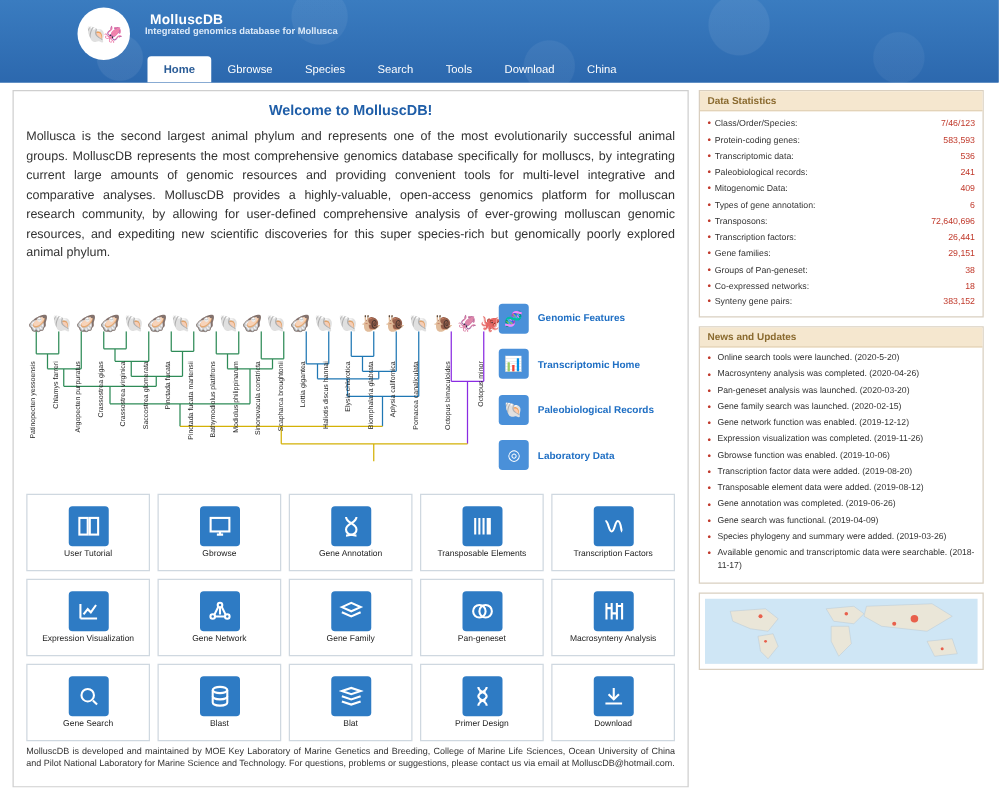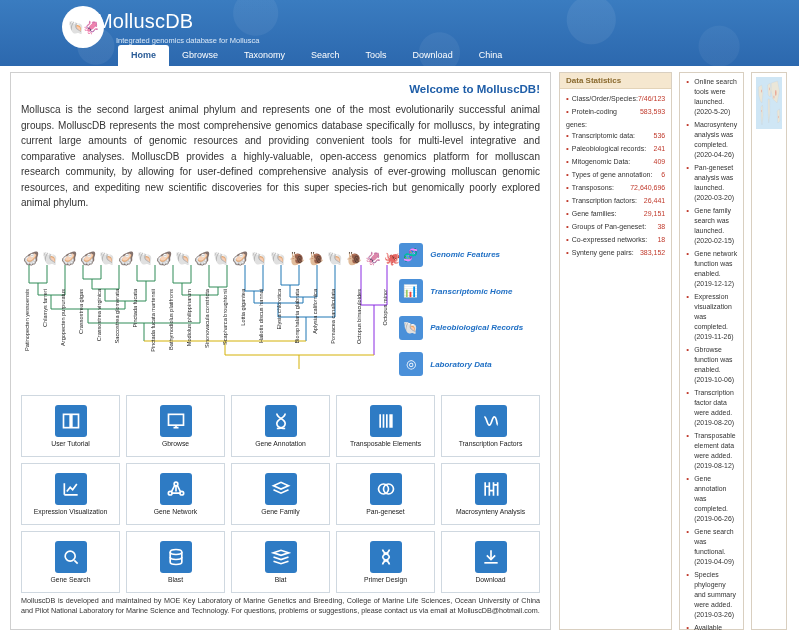--- a/index.html
+++ b/index.html
@@ -30,27 +30,27 @@
   #logo {
     position:absolute; left:62px; top:6px;
     width:42px; height:42px; border-radius:50%;
     background:#fff;
     display:flex; align-items:center; justify-content:center;
     font-size:16px; line-height:1;
     letter-spacing:-2px;
     overflow:hidden;
   }
   #site-title {
-    position:absolute; left:96px; top:10px;
-    color:#ffffff; font-size:20px; font-weight:normal;
+    position:absolute; left:120px; top:10px;
+    color:#ffffff; font-size:11px; font-weight:bold;
     letter-spacing:0.2px;
   }
   #site-subtitle {
-    position:absolute; left:116px; top:36px;
-    color:#dbe9f8; font-size:7.5px;
+    position:absolute; left:116px; top:20px;
+    color:#dbe9f8; font-size:7.5px;font-weight:bold;
   }
   #nav {
     position:absolute; left:118px; bottom:0;
     display:flex; align-items:center;
   }
   .nav-item {
     color:#ffffff; font-size:9px; padding:5px 13px 6px 13px;
     cursor:pointer; white-space:nowrap;
   }
   .nav-item.active {
@@ -67,26 +67,26 @@
   }
   #main {
     width: 541px;
     border:1px solid #cfcfcf;
     background:#fff;
     padding:8px 10px 10px 10px;
     overflow:hidden;
   }
   #side {
     width: 228px;
-    display:flex; flex-direction:row; gap:7px;
+    display:flex; flex-direction:column; gap:7px;
   }
 
   
   #welcome-title {
-    text-align:right; color:#1f5ea8; font-weight:bold;
+    text-align:center; color:#1f5ea8; font-weight:bold;
     font-size:11.5px; margin: 2px 0 7px 0;
   }
   #welcome-text {
     font-size:10px; line-height:1.55; color:#333; text-align:justify;
     margin-bottom:20px;
   }
 
   
   #mid {
     display:flex; gap:6px; height:158px; margin-bottom:6px;
@@ -115,21 +115,21 @@
   .feature {
     display:flex; align-items:center; gap:7px; cursor:pointer;
   }
   .feature .fico {
     width:24px; height:24px; border-radius:3px;
     background:#4a90d9; color:#fff;
     display:flex; align-items:center; justify-content:center;
     font-size:12px; line-height:1;
   }
   .feature .flabel {
-    color:#1f6fc4; font-size:8px; font-weight:bold;font-style:italic;
+    color:#1f6fc4; font-size:8px; font-weight:bold;
   }
 
   
   #tiles { display:grid; grid-template-columns: repeat(5, 1fr); gap:6px; }
   .tile {
     border:1px solid #cfd8e0; background:#fff;
     height:62px; display:flex; flex-direction:column;
     align-items:center; justify-content:center; gap:3px;
     cursor:pointer;
   }
@@ -180,21 +180,21 @@
 
 <div id="header">
   <div id="logo">
     <span style="font-size:13px;">🐚🦑</span>
   </div>
   <div id="site-title">MolluscDB</div>
   <div id="site-subtitle">Integrated genomics database for Mollusca</div>
   <div id="nav">
     <div class="nav-item active">Home</div>
     <div class="nav-item">Gbrowse</div>
-    <div class="nav-item">Taxonomy</div>
+    <div class="nav-item">Species</div>
     <div class="nav-item">Search</div>
     <div class="nav-item">Tools</div>
     <div class="nav-item">Download</div>
     <div class="nav-item">China</div>
   </div>
 </div>
 
 <div id="page">
 
   <div id="main">
@@ -512,20 +512,21 @@
             <span class="v">18</span>
           </div>
         <div class="stat-row">
             <span class="k">Synteny gene pairs:</span>
             <span class="v">383,152</span>
           </div>
       </div>
     </div>
 
     <div class="panel">
+      <div class="panel-head">News and Updates</div>
       <div class="panel-body">
         <div class="news-item">Online search tools were launched. (2020-5-20)</div>
         <div class="news-item">Macrosynteny analysis was completed. (2020-04-26)</div>
         <div class="news-item">Pan-geneset analysis was launched. (2020-03-20)</div>
         <div class="news-item">Gene family search was launched. (2020-02-15)</div>
         <div class="news-item">Gene network function was enabled. (2019-12-12)</div>
         <div class="news-item">Expression visualization was completed. (2019-11-26)</div>
         <div class="news-item">Gbrowse function was enabled. (2019-10-06)</div>
         <div class="news-item">Transcription factor data were added. (2019-08-20)</div>
         <div class="news-item">Transposable element data were added. (2019-08-12)</div>

